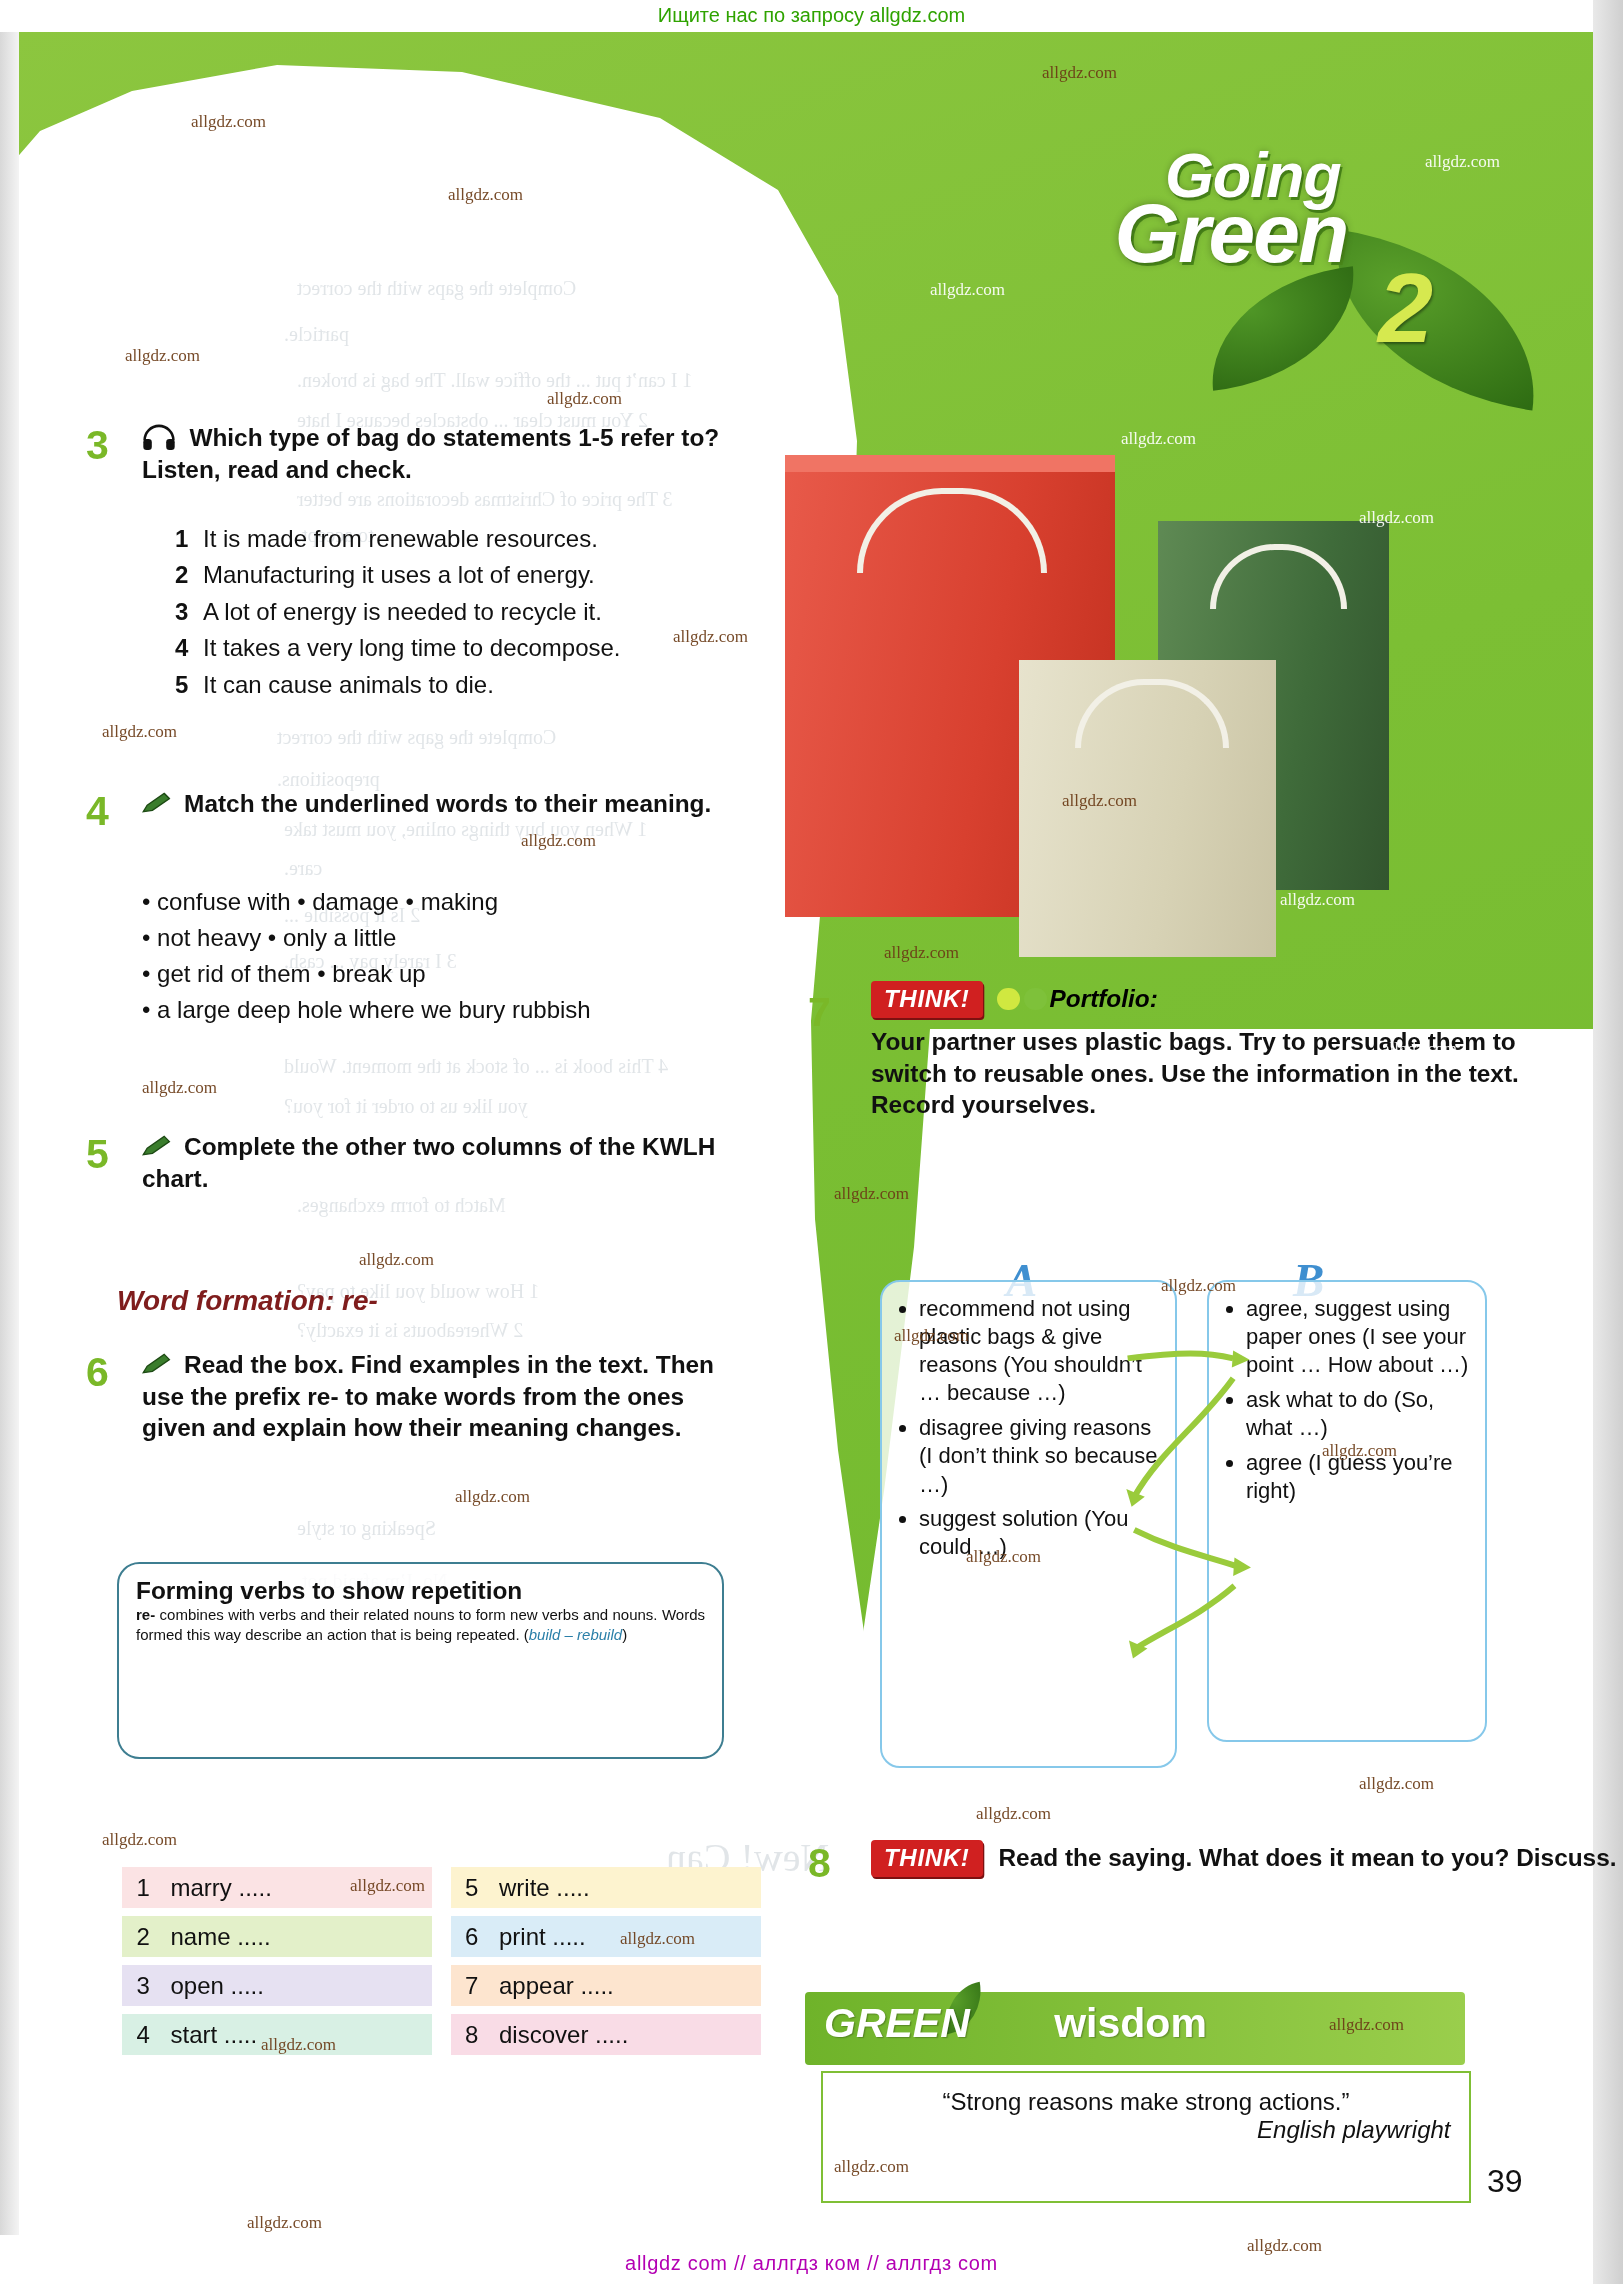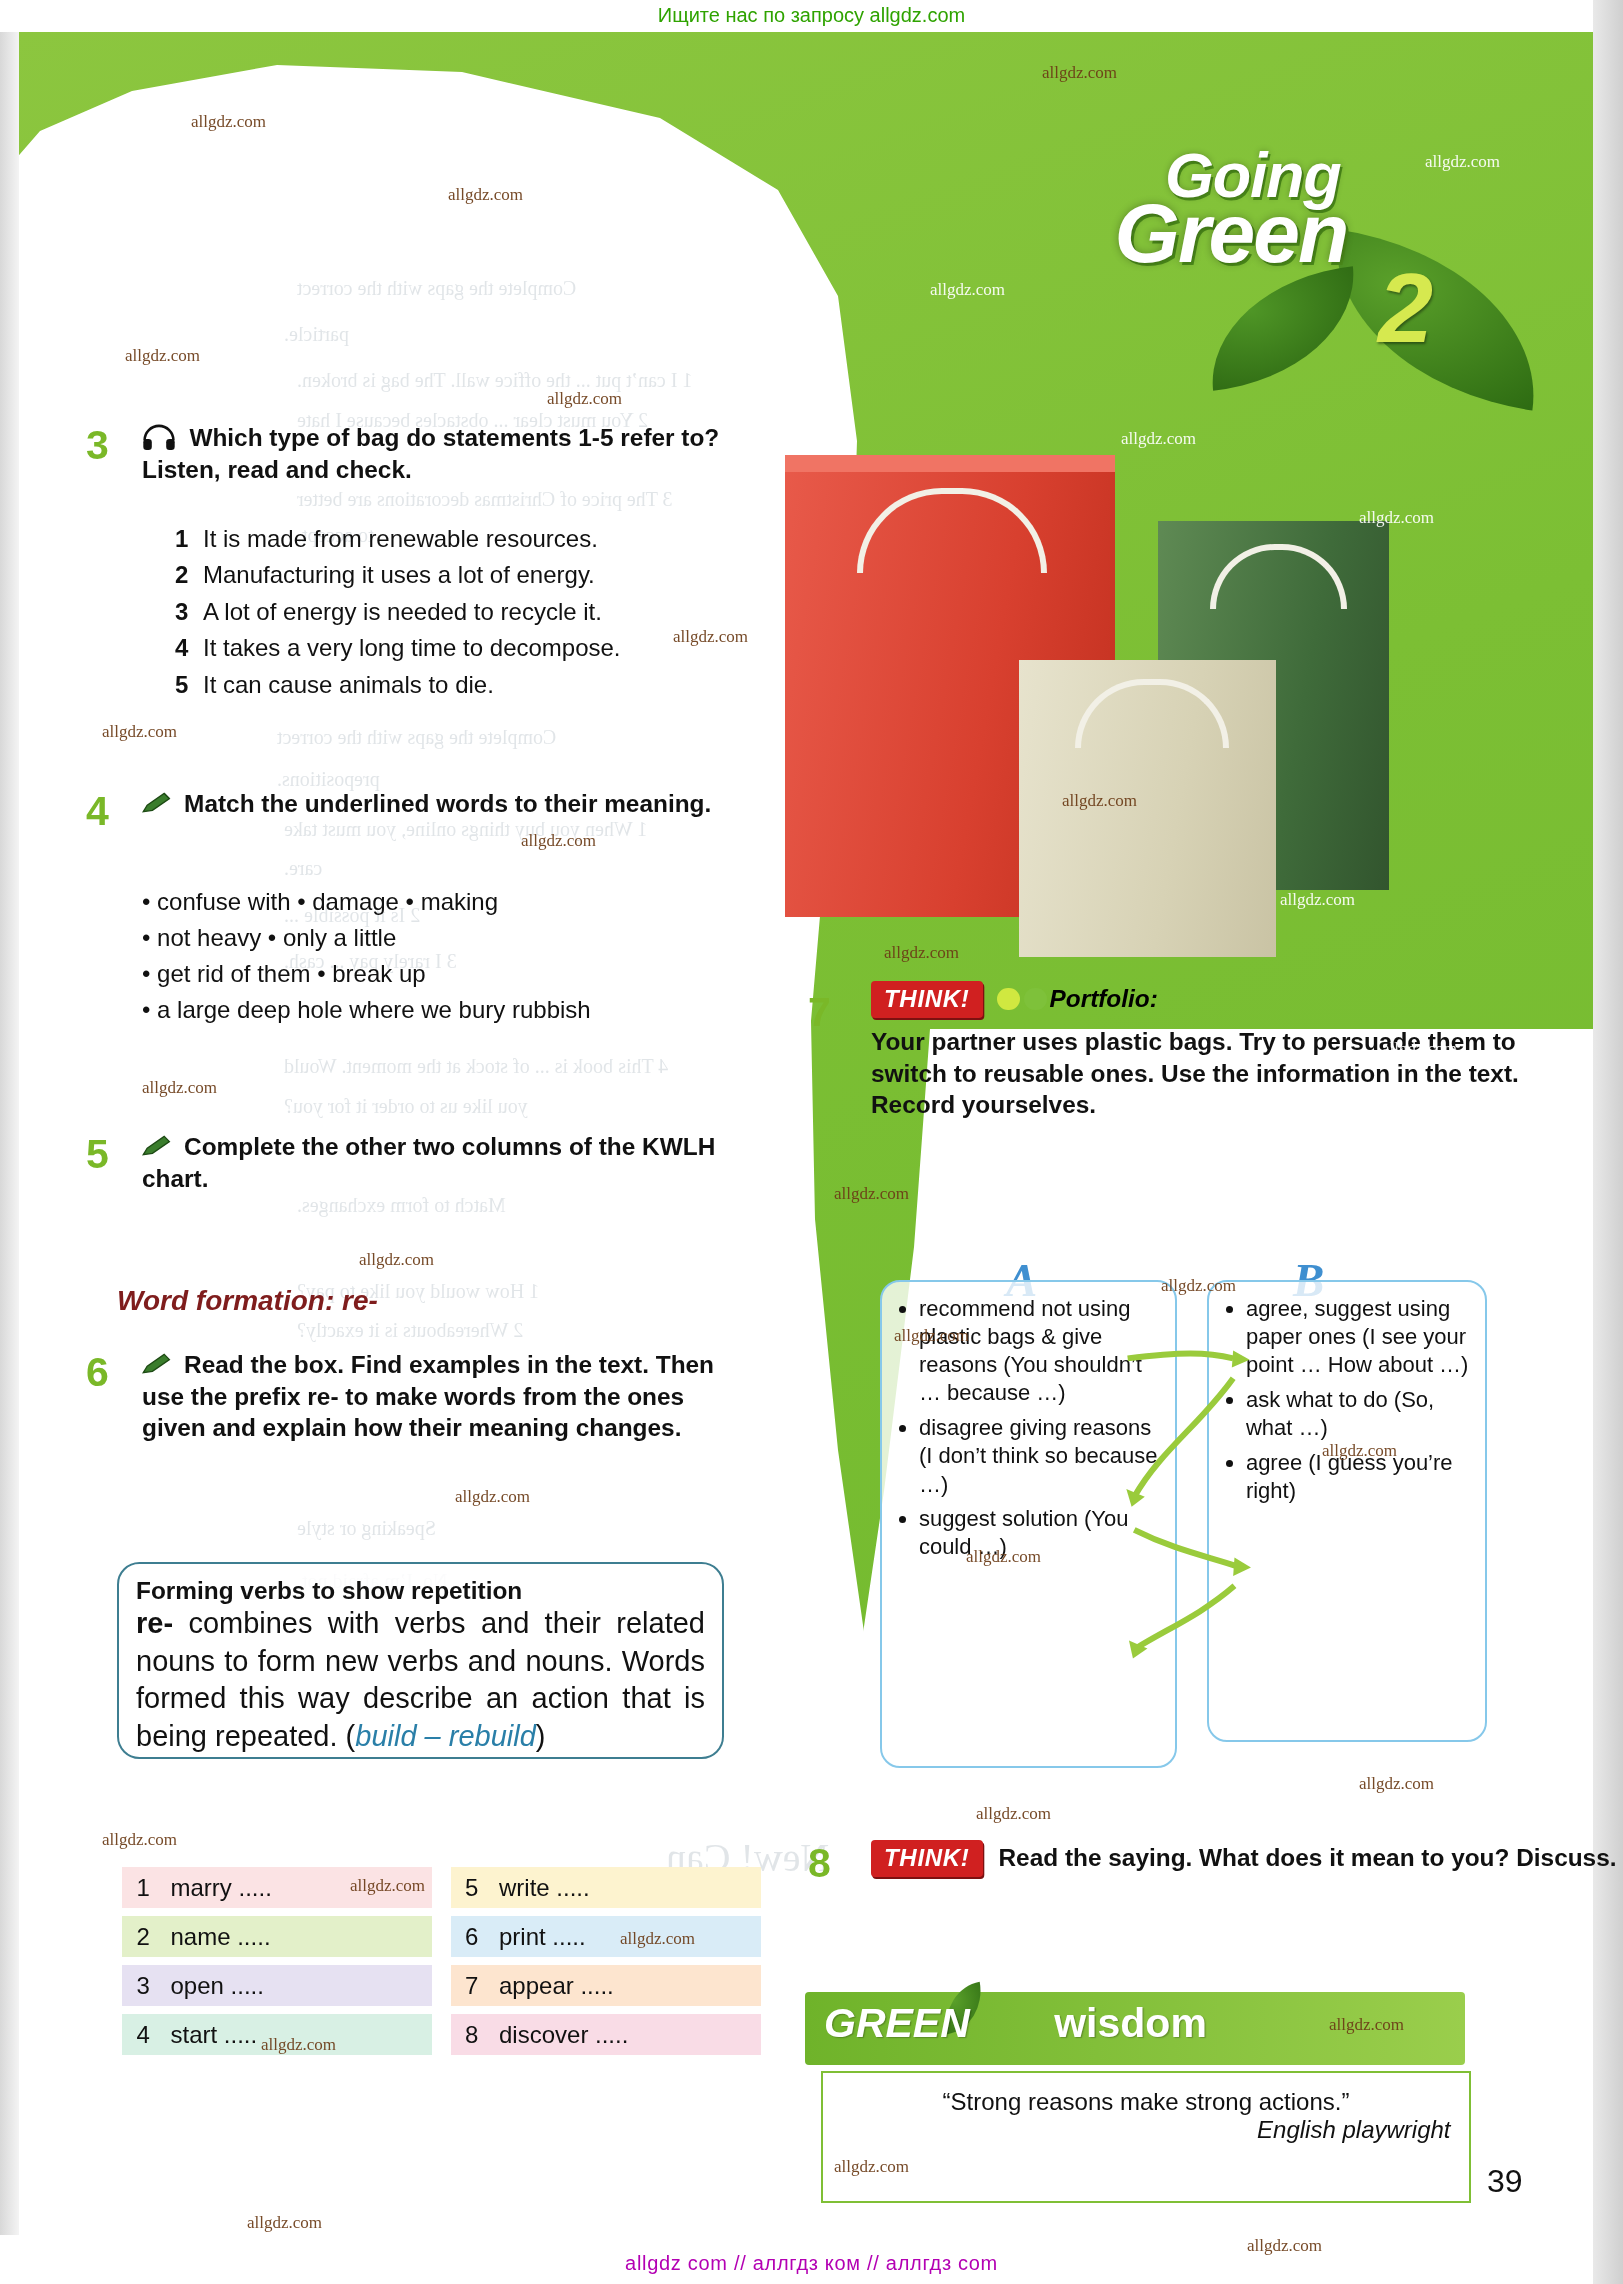--- a/index.html
+++ b/index.html
@@ -124,21 +124,21 @@
   }
 
   
   .infobox {
     position:absolute; left:117px; top:1562px; width:607px; height:197px;
     border: 2.6px solid #3e7e91; border-radius: 22.4px;
     background: rgba(255,255,255,0.85);
     padding: 13px 17px; box-sizing: border-box;
   }
   .infobox .title { font-size: 24.4px; font-weight:bold; color:#111; }
-  .infobox .body { font-size: 29px; color:#111; line-height:1.30; text-align: justify; }
+  .infobox .body { font-size: 15px; color:#111; line-height:1.30; text-align: justify; }
   .infobox .body b { font-weight:bold; }
   .infobox .body i { font-style: italic; color:#2a7fa8; }
 
   
   .wfgrid { position:absolute; left:122px; top:1867px; width:660px; }
   .wfrow { display:flex; gap: 18.5px; margin-bottom: 8px; }
   .wfcell {
     width: 310px; height: 41px; box-sizing:border-box;
     display:flex; align-items:center; padding-left:14.5px;
     font-size: 24px; color:#111;

